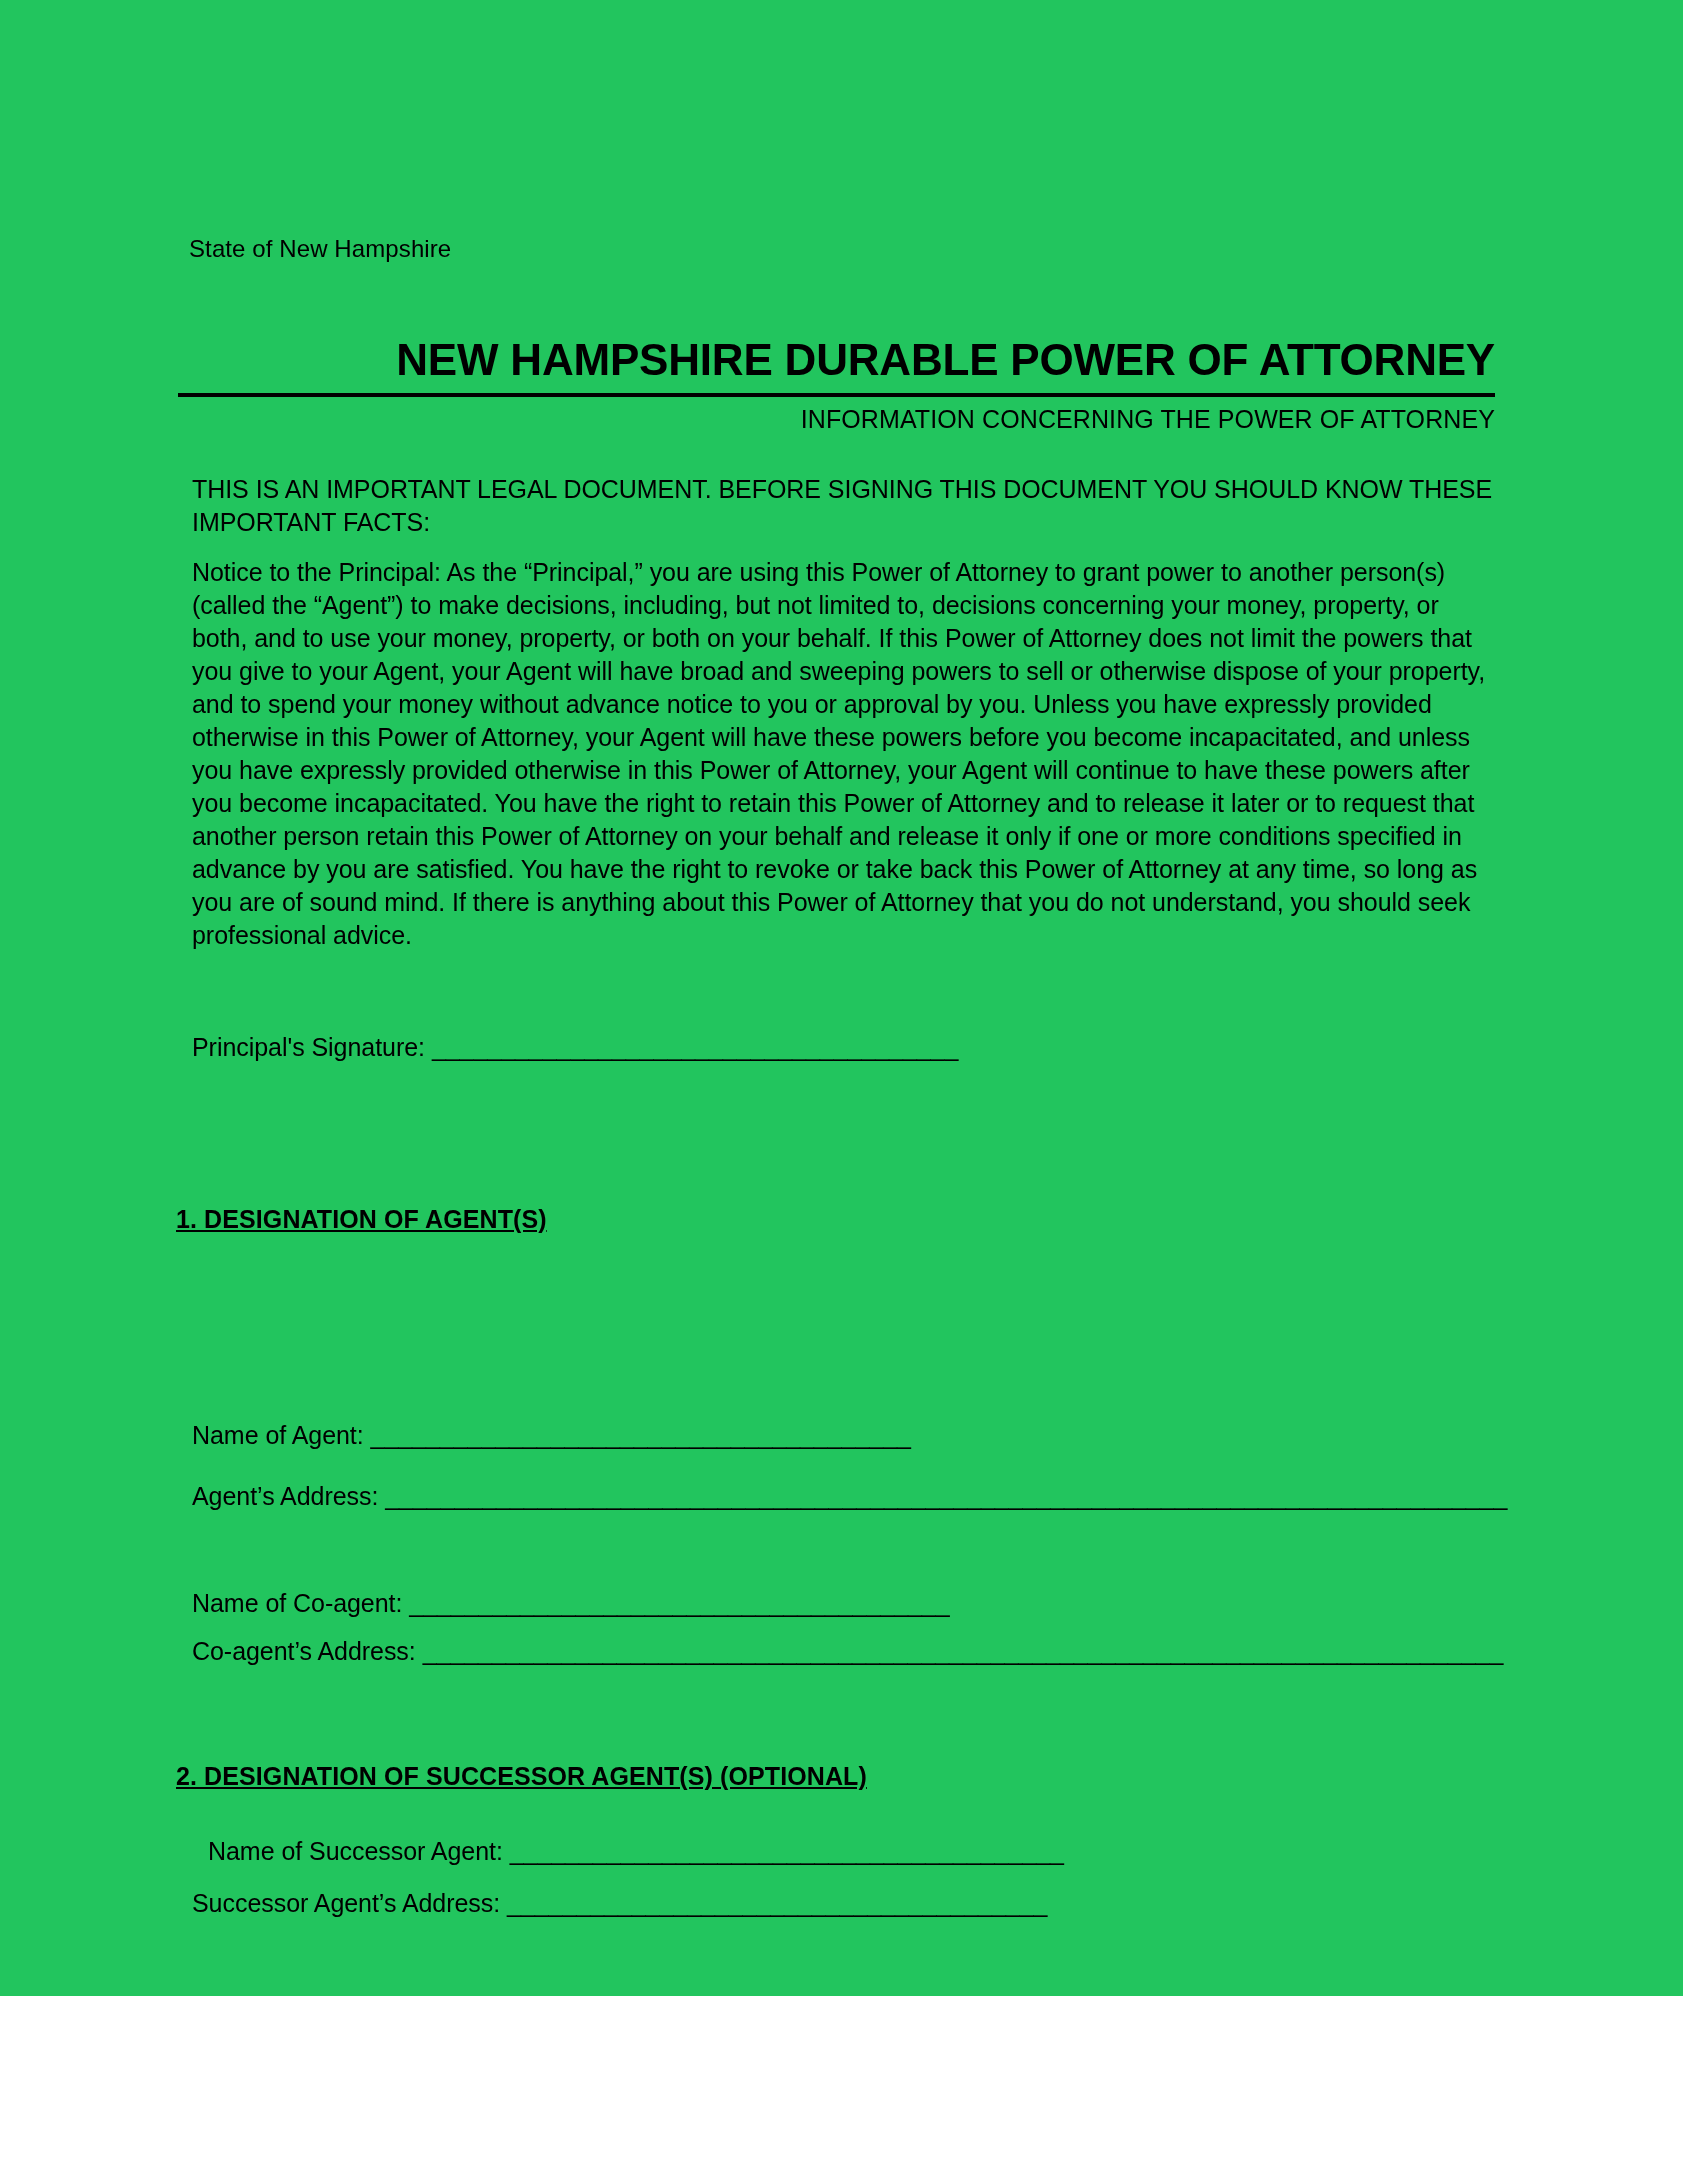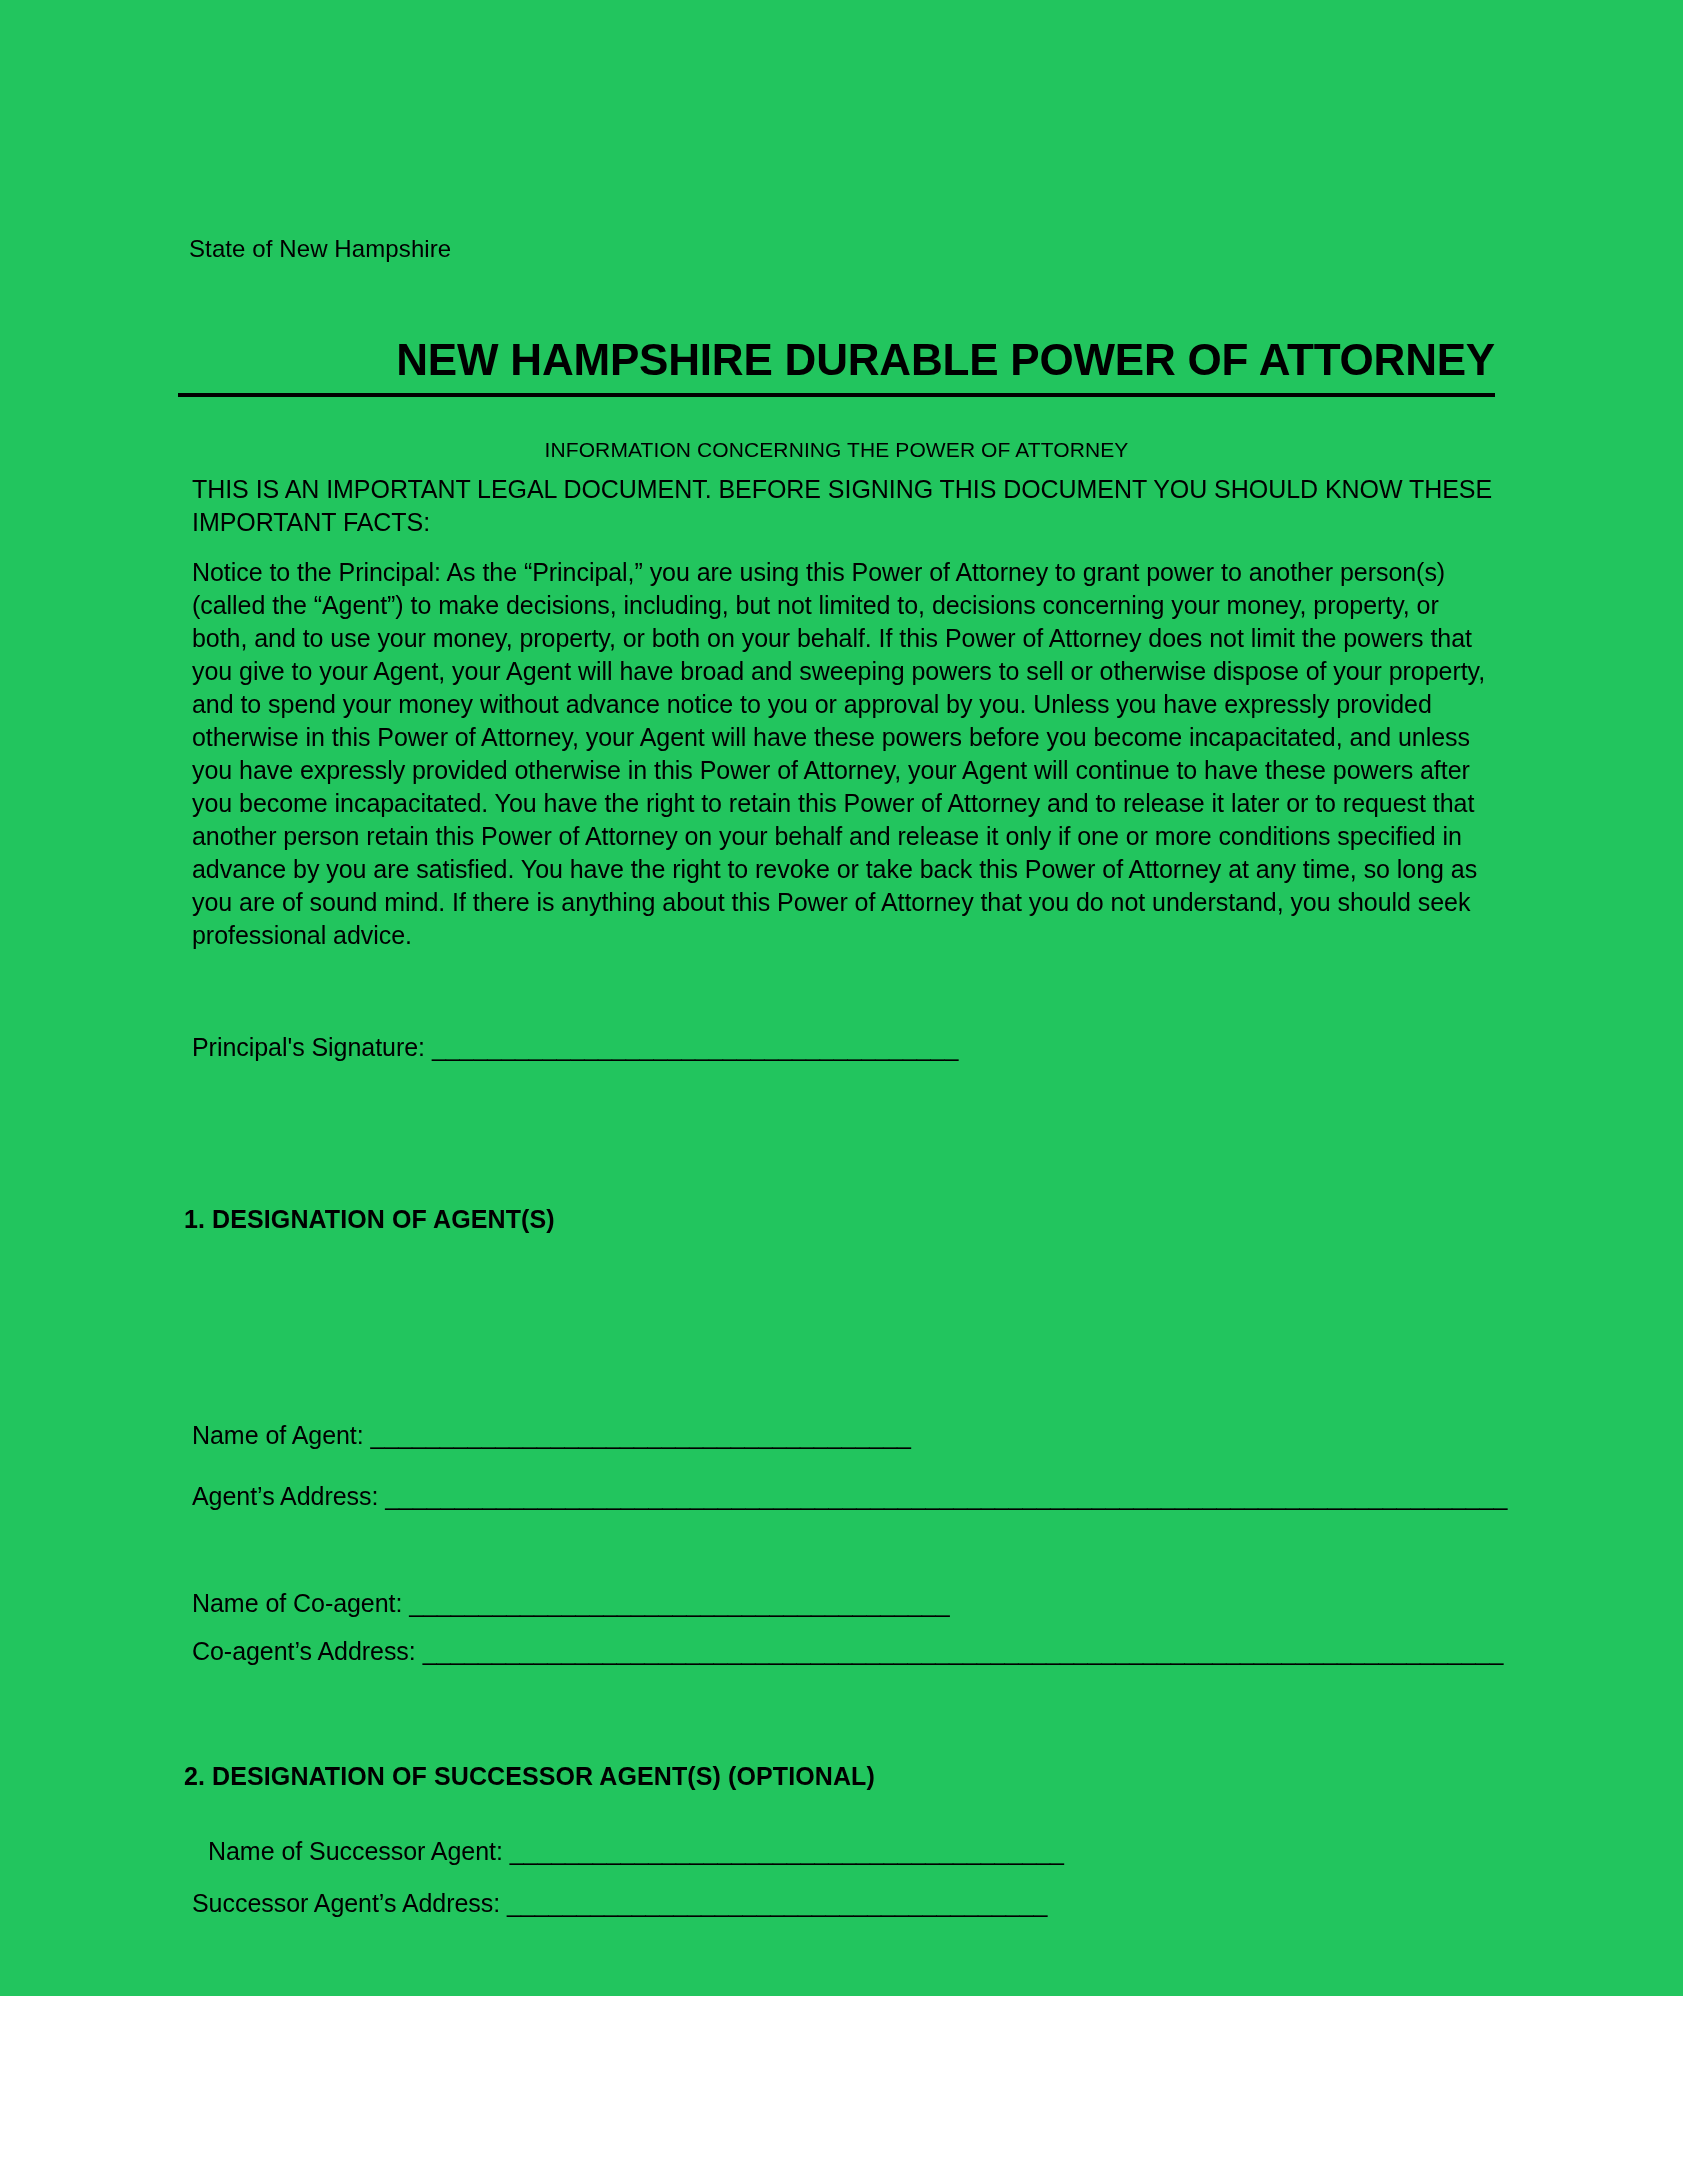--- a/index.html
+++ b/index.html
@@ -48,24 +48,24 @@
     left: 178px;
     top: 393px;
     width: 1317px;
     height: 4px;
     background: #000000;
   }
 
   .info-heading {
     position: absolute;
     left: 178px;
-    top: 434px;
+    top: 403px;
     width: 1317px;
-    text-align: center;
-    font-size: 21px;
+    text-align: right;
+    font-size: 25px;
     line-height: 32px;
     letter-spacing: 0.1px;
   }
 
   .important-facts {
     position: absolute;
     left: 192px;
     top: 473px;
     width: 1305px;
     font-size: 25px;
@@ -92,26 +92,27 @@
     line-height: 34px;
     white-space: nowrap;
     letter-spacing: -0.05px;
   }
 
   .sig-row   { top: 1030px; }
   .date-row  { top: 1087px; }
 
   .sec-heading {
     position: absolute;
-    left: 184px;
+    left: 176px;
     font-size: 25px;
     font-weight: bold;
     line-height: 32px;
     white-space: nowrap;
     letter-spacing: 0.1px;
+    text-decoration: underline;
   }
   .sec1 { top: 1203px; }
   .sec2 { top: 1760px; }
 
   .i-of-block {
     position: absolute;
     left: 192px;
     top: 1297px;
     width: 1307px;
     font-size: 25px;

